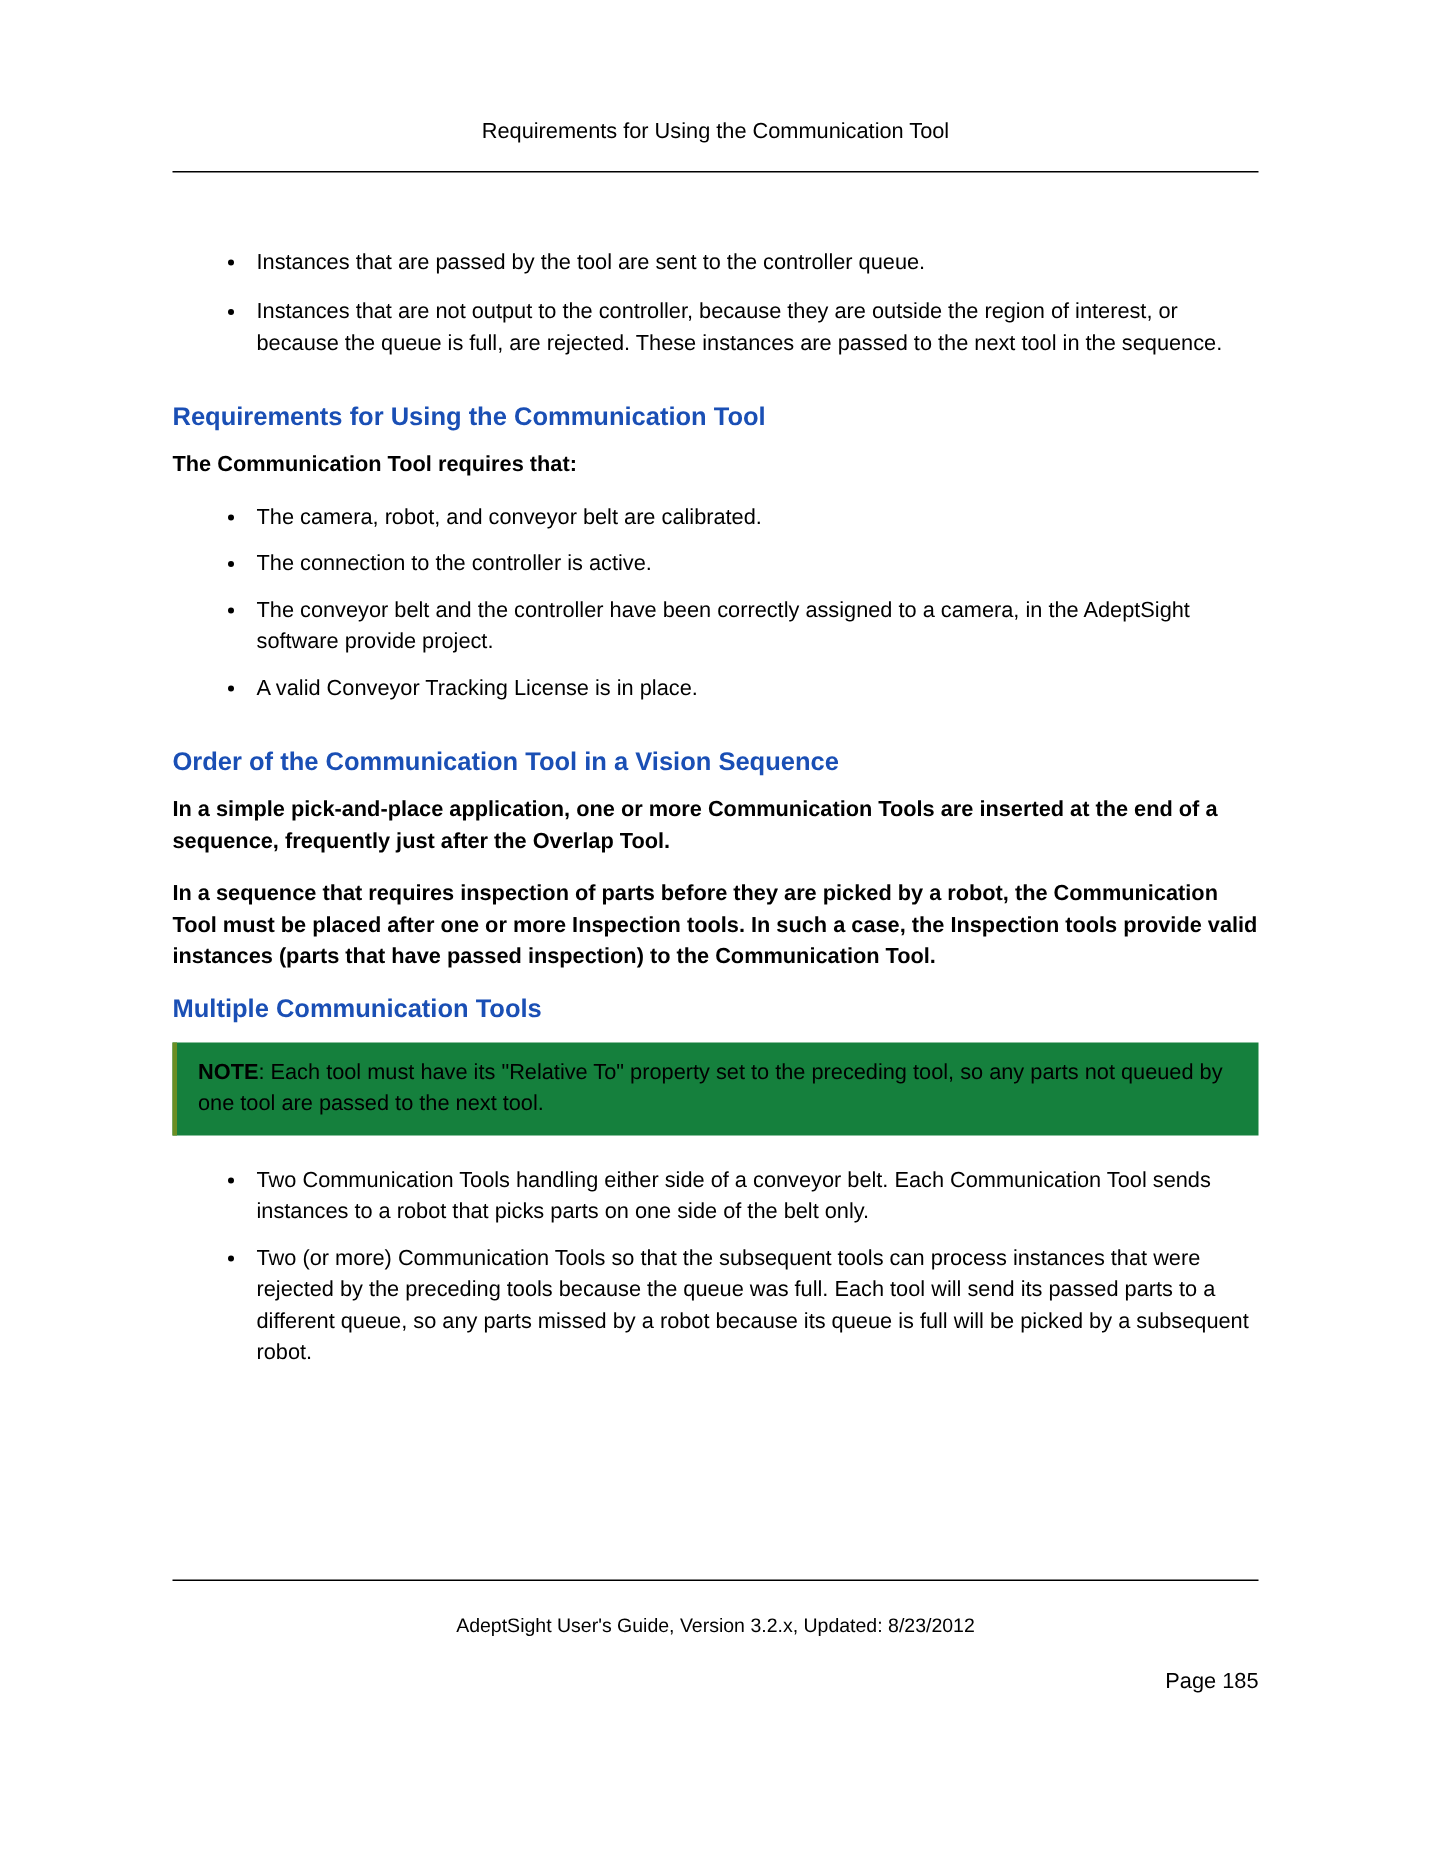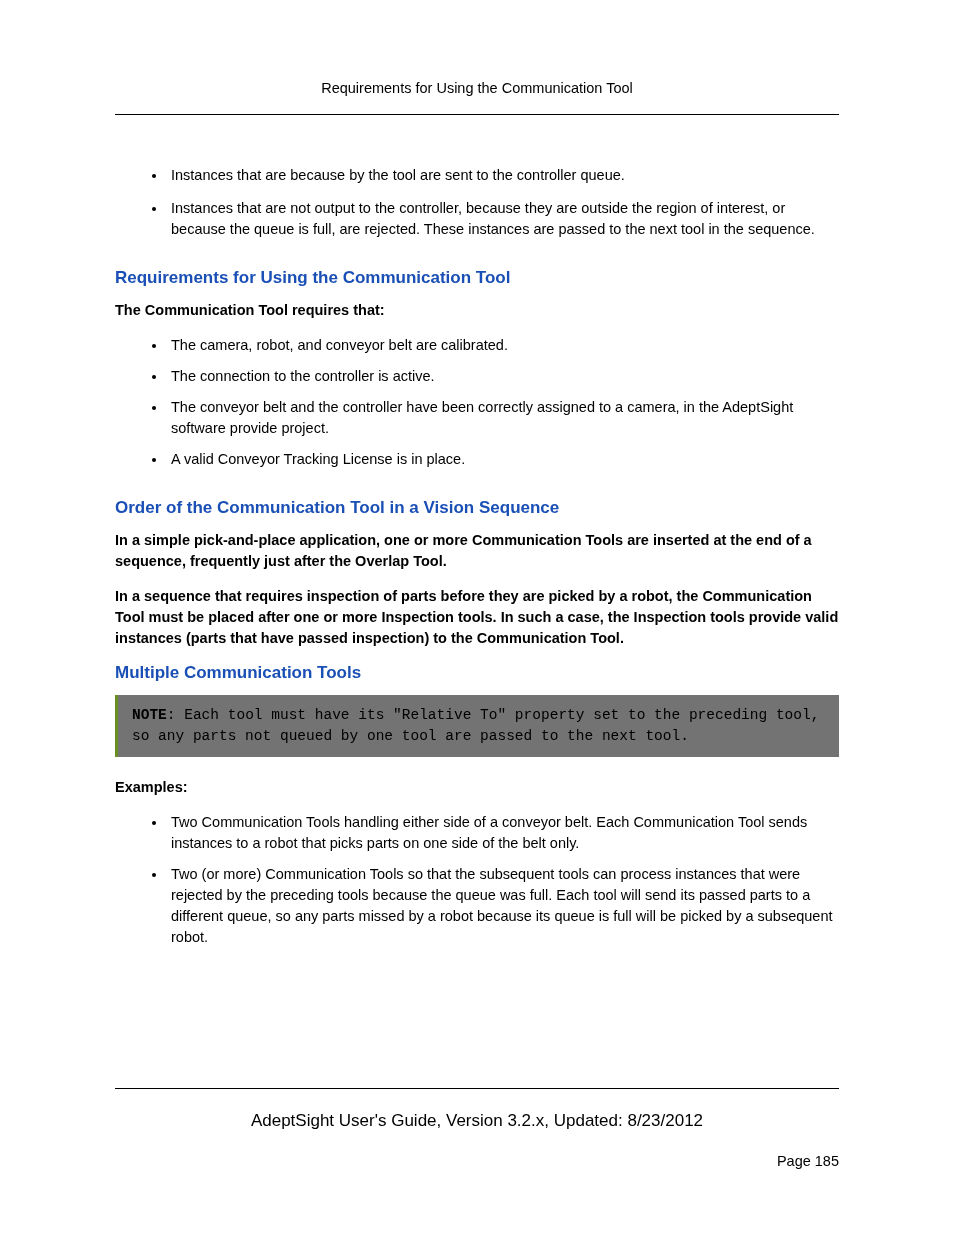--- a/index.html
+++ b/index.html
@@ -53,57 +53,56 @@
     padding-left: 52px;
     list-style: disc;
   }
   ul.body-list li {
     font-size: 14.5px;
     line-height: 1.45;
     margin-bottom: 10px;
     padding-left: 4px;
   }
   .note-box {
-    background: #737373;
+    background: #15803d;
     border-left: 3px solid #6b8e23;
     padding: 10px 14px;
     font-size: 14.5px;
     line-height: 1.45;
     margin: 12px 0 20px 0;
-    font-family: Liberation Mono, monospace;
   }
   .note-box .note-label {
     font-weight: bold;
   }
   .footer-rule {
     border: none;
     border-top: 1.5px solid #000;
     margin: 140px 0 22px 0;
   }
   .footer-line {
     text-align: center;
-    font-size: 17px;
+    font-size: 13px;
     margin-bottom: 22px;
   }
   .page-num {
     text-align: right;
     font-size: 14.5px;
   }
   .section-gap { margin-top: 30px; }
 </style>
 </head>
 <body>
 
 <div class="page">
 
   <div class="header-title">Requirements for Using the Communication Tool</div>
   <hr class="header-rule">
 
   <ul class="top-list">
-    <li>Instances that are because by the tool are sent to the controller queue.</li>
+    <li>Instances that are passed by the tool are sent to the controller queue.</li>
     <li>Instances that are not output to the controller, because they are outside the region of interest, or because the queue is full, are rejected. These instances are passed to the next tool in the sequence.</li>
   </ul>
 
   <h2 class="section-heading">Requirements for Using the Communication Tool</h2>
   <p class="body">The Communication Tool requires that:</p>
   <ul class="body-list">
     <li>The camera, robot, and conveyor belt are calibrated.</li>
     <li>The connection to the controller is active.</li>
     <li>The conveyor belt and the controller have been correctly assigned to a camera, in the AdeptSight software provide project.</li>
     <li>A valid Conveyor Tracking License is in place.</li>
@@ -112,21 +111,20 @@
   <h2 class="section-heading section-gap">Order of the Communication Tool in a Vision Sequence</h2>
   <p class="body">In a simple pick-and-place application, one or more Communication Tools are inserted at the end of a sequence, frequently just after the Overlap Tool.</p>
   <p class="body">In a sequence that requires inspection of parts before they are picked by a robot, the Communication Tool must be placed after one or more Inspection tools. In such a case, the Inspection tools provide valid instances (parts that have passed inspection) to the Communication Tool.</p>
 
   <h2 class="section-heading section-gap">Multiple Communication Tools</h2>
 
   <div class="note-box">
     <span class="note-label">NOTE</span><span>: Each tool must have its "Relative To" property set to the preceding tool, so any parts not queued by one tool are passed to the next tool.</span>
   </div>
 
-  <p class="body">Examples:</p>
   <ul class="body-list">
     <li>Two Communication Tools handling either side of a conveyor belt. Each Communication Tool sends instances to a robot that picks parts on one side of the belt only.</li>
     <li>Two (or more) Communication Tools so that the subsequent tools can process instances that were rejected by the preceding tools because the queue was full. Each tool will send its passed parts to a different queue, so any parts missed by a robot because its queue is full will be picked by a subsequent robot.</li>
   </ul>
 
   <hr class="footer-rule">
   <div class="footer-line">AdeptSight User's Guide,  Version 3.2.x, Updated: 8/23/2012</div>
   <div class="page-num">Page 185</div>
 
 </div>

